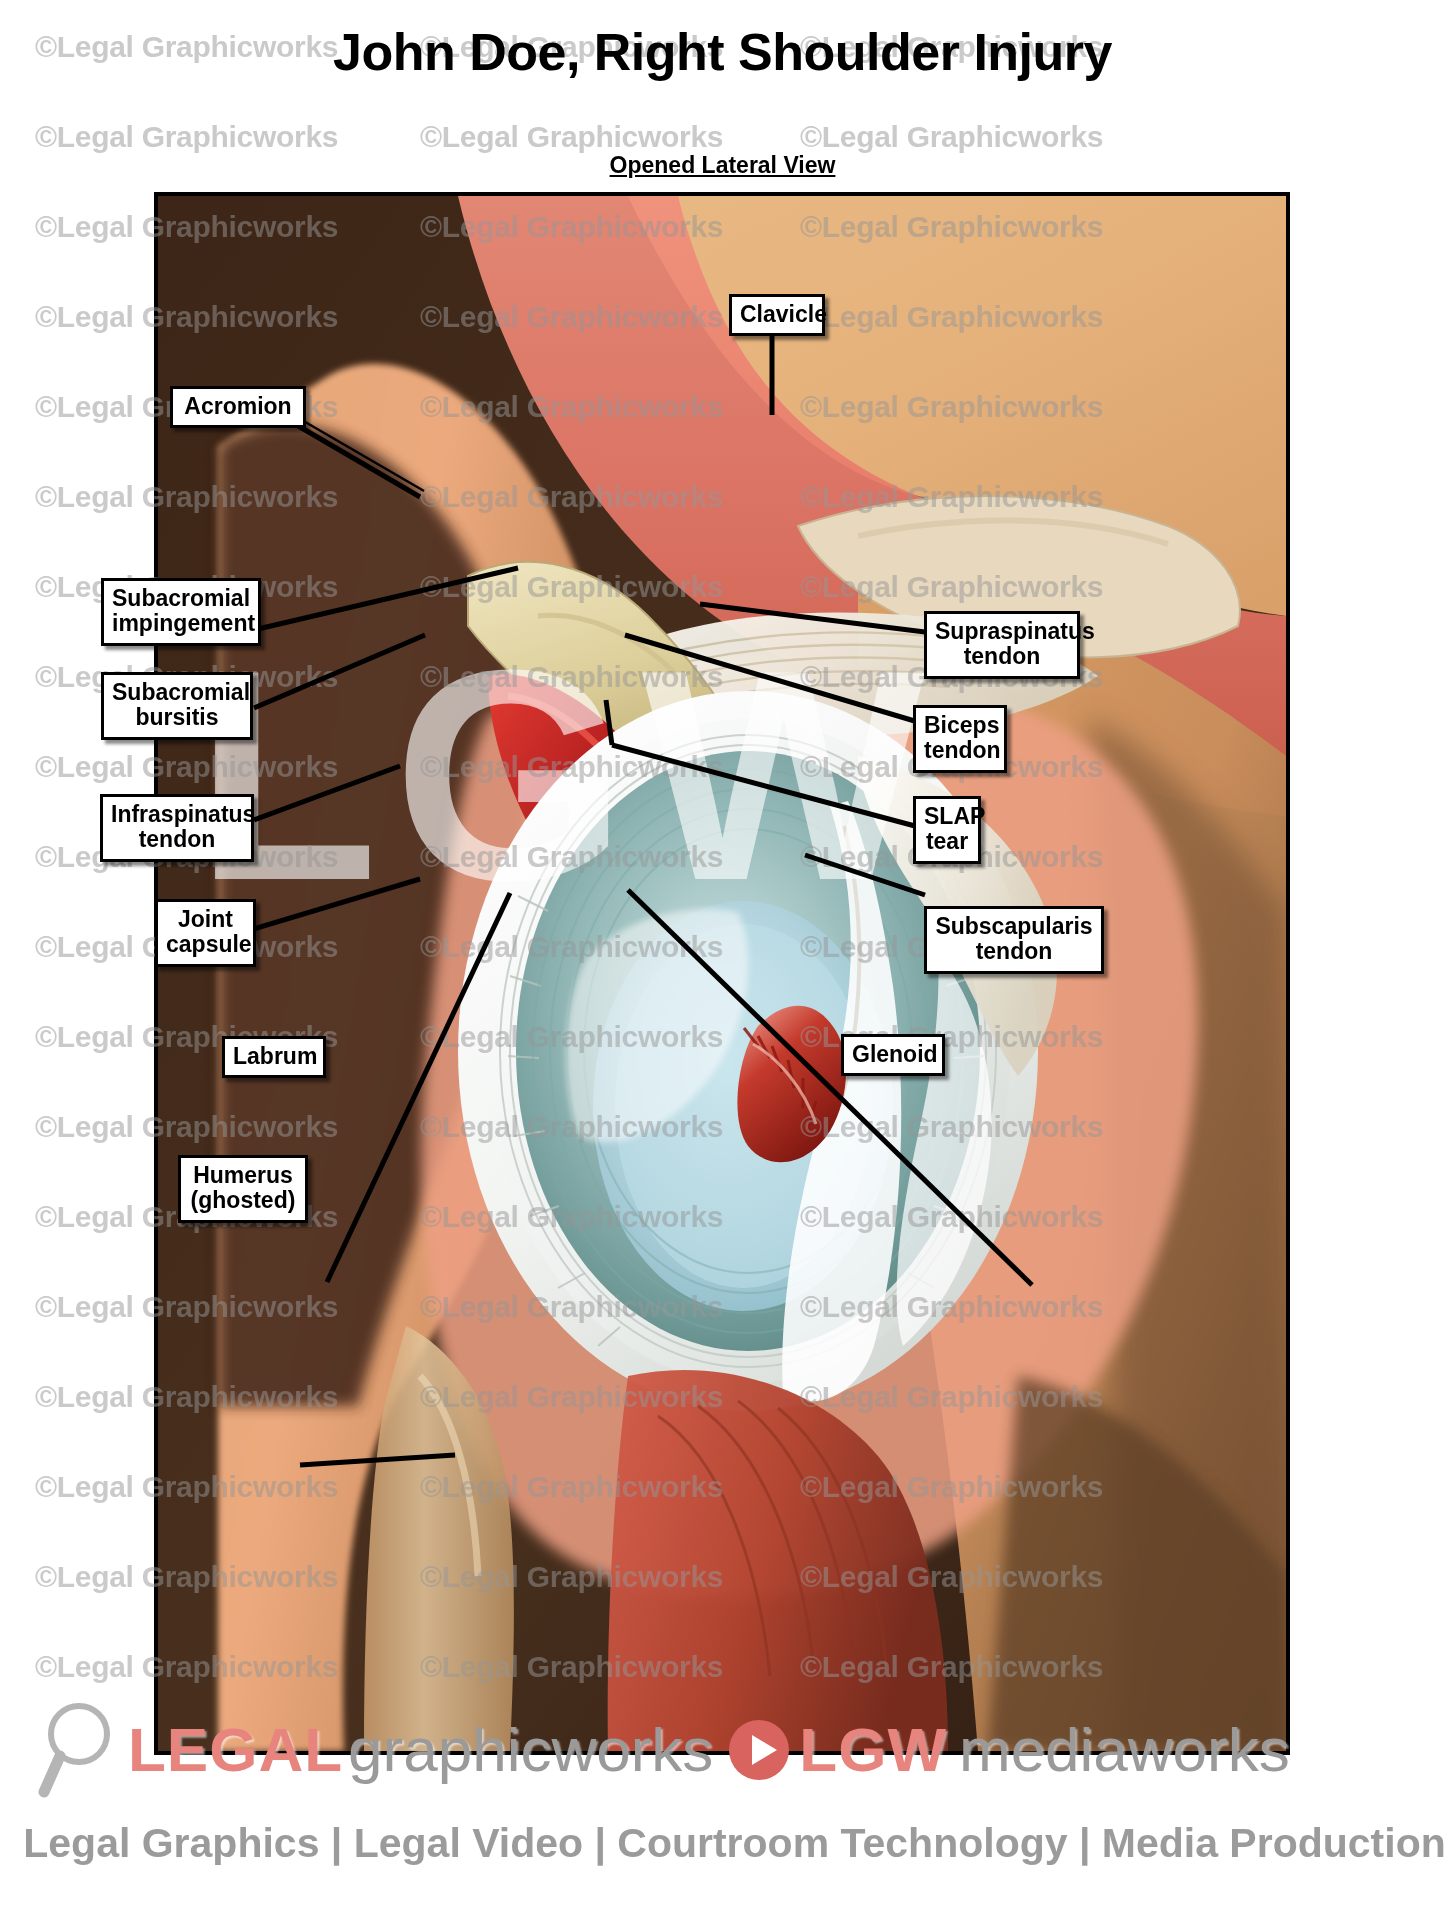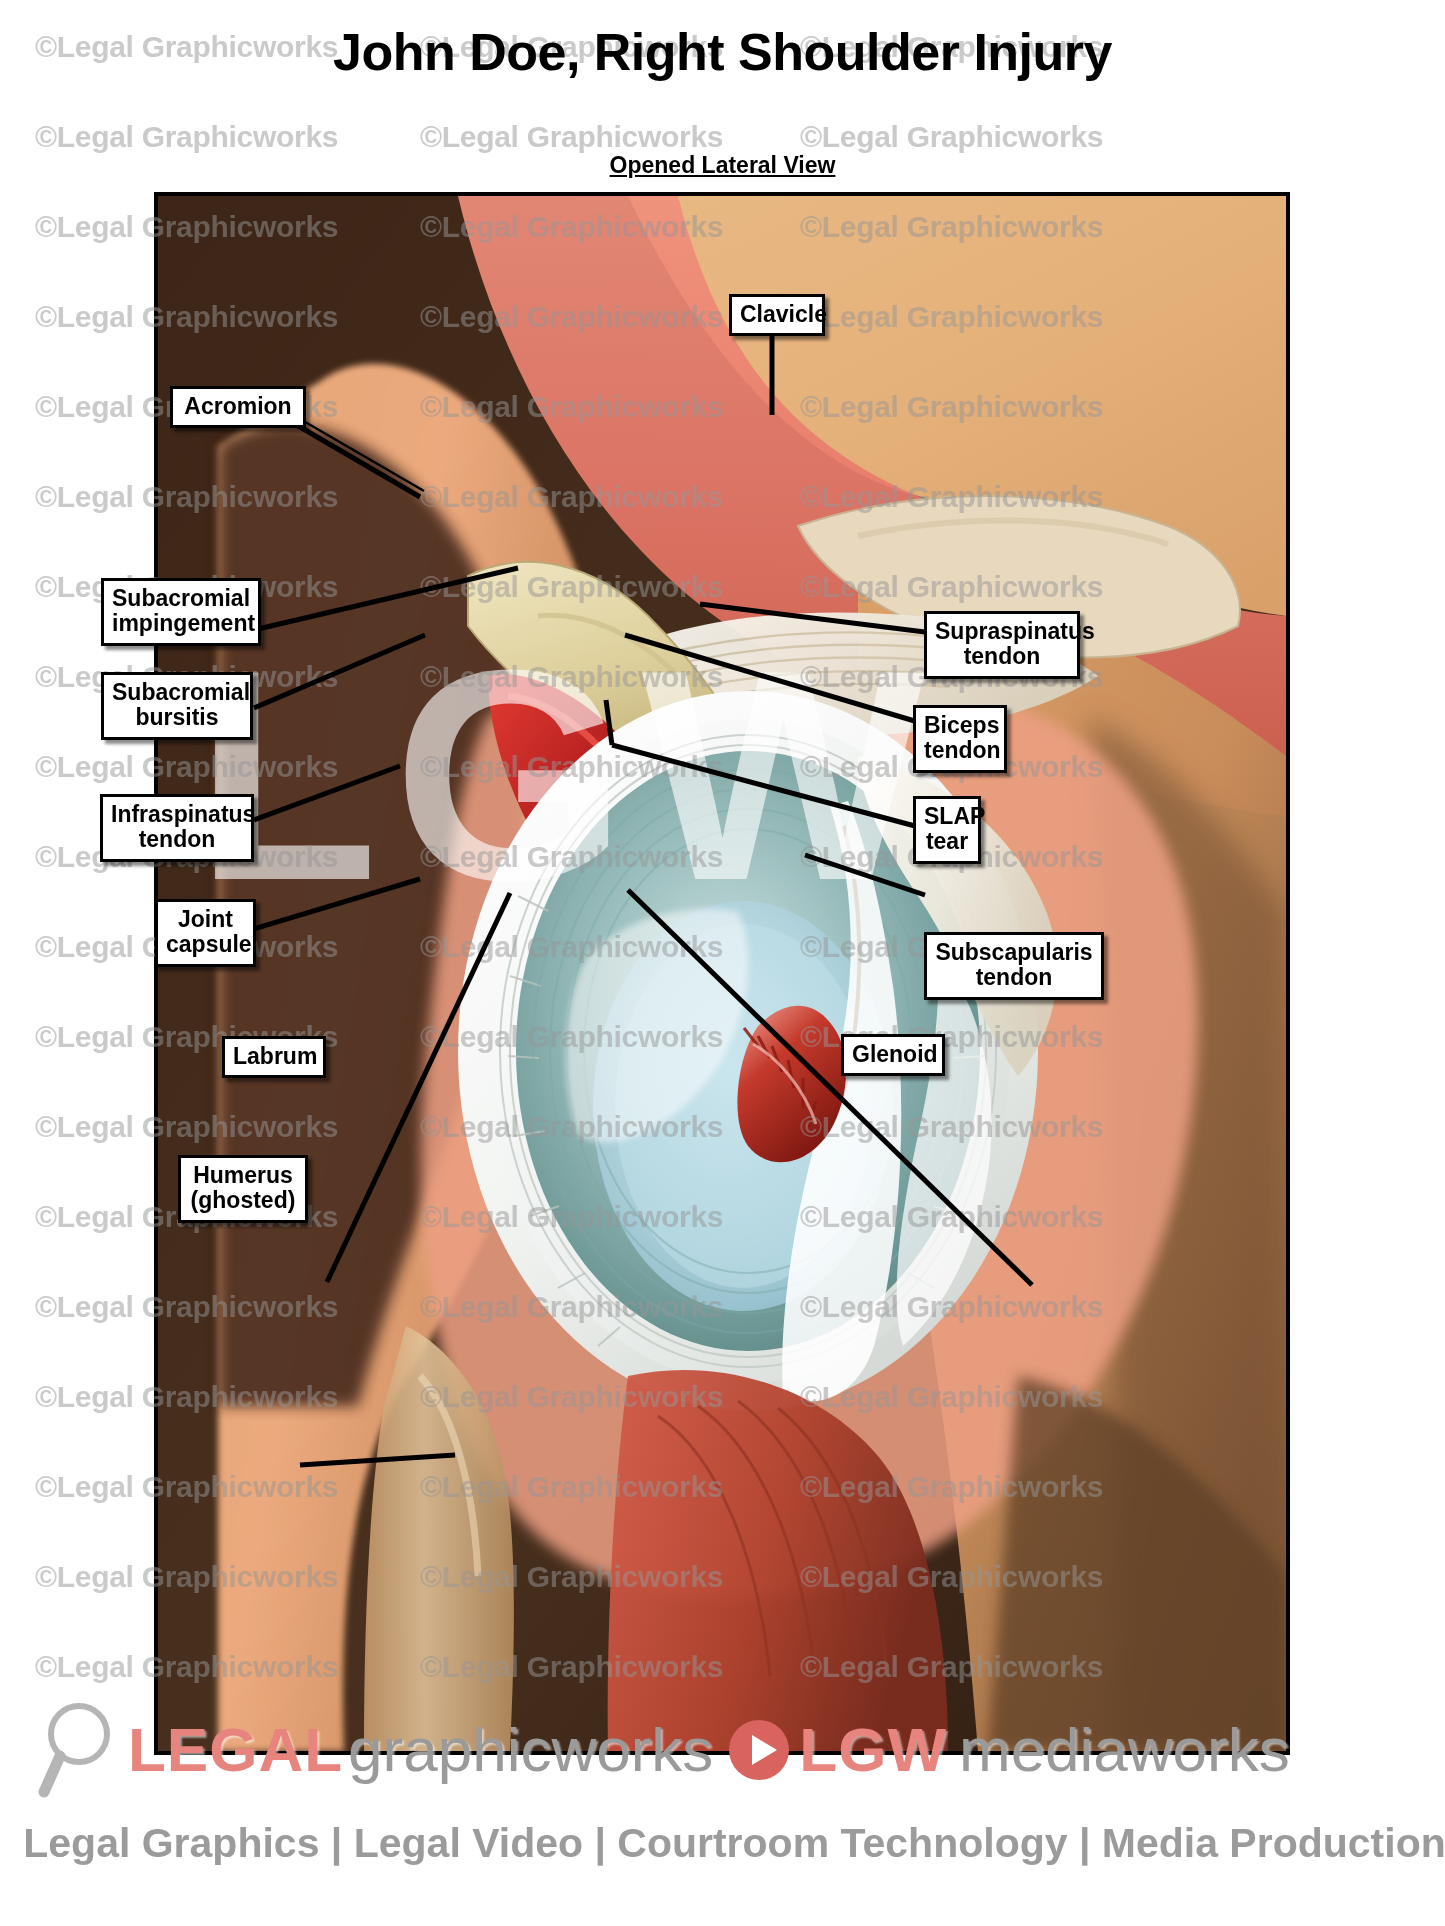--- a/index.html
+++ b/index.html
@@ -439,21 +439,21 @@
 
 <div class="callout" style="left:924px; top:611px; width:156px;">Supraspinatus
 tendon</div>
 
 <div class="callout" style="left:913px; top:705px; width:94px;">Biceps
 tendon</div>
 
 <div class="callout" style="left:913px; top:796px; width:68px;">SLAP
 tear</div>
 
-<div class="callout" style="left:924px; top:932px; width:180px;">Subscapularis
+<div class="callout" style="left:924px; top:906px; width:180px;">Subscapularis
 tendon</div>
 
 <div class="callout" style="left:841px; top:1034px; width:104px;">Glenoid</div>
 
 <div id="lgw-big-watermark">
   <span>L</span>
   <span>G</span>
   <span>W</span>
 </div>
 

